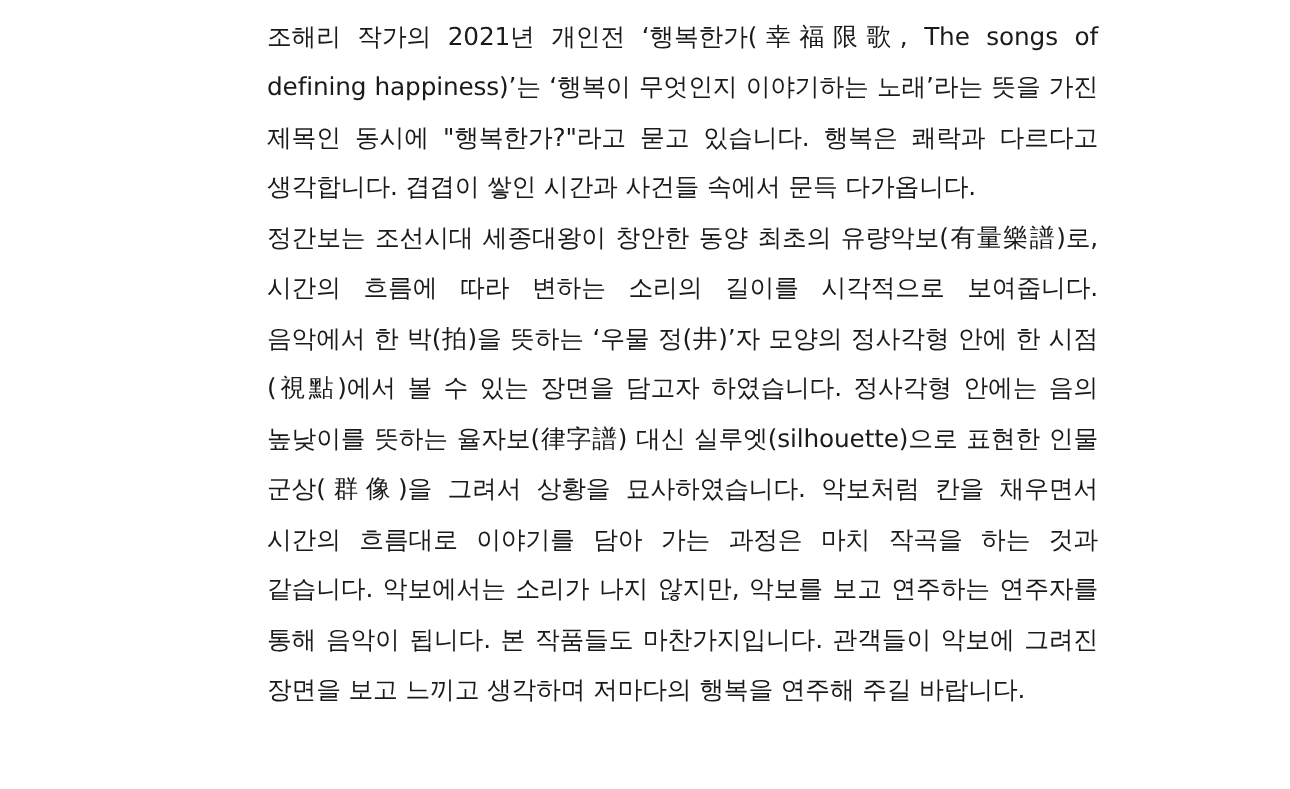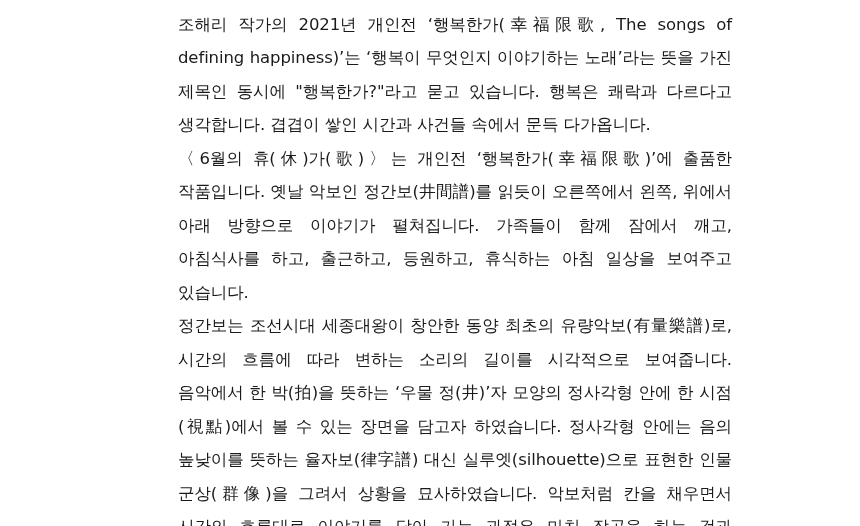--- a/index.html
+++ b/index.html
@@ -31,15 +31,14 @@
   }
   .para:last-child {
     text-align: justify;
   }
 </style>
 </head>
 <body>
 
 <div class="page">
   <p class="para">조해리 작가의 2021년 개인전 ‘행복한가(幸福限歌, The songs of defining happiness)’는 ‘행복이 무엇인지 이야기하는 노래’라는 뜻을 가진 제목인 동시에 "행복한가?"라고 묻고 있습니다. 행복은 쾌락과 다르다고 생각합니다. 겹겹이 쌓인 시간과 사건들 속에서 문득 다가옵니다.</p>
-  <p class="para">〈6월의 휴(休)가(歌)〉는 개인전 ‘행복한가(幸福限歌)’에 출품한 작품입니다. 옛날 악보인 정간보(井間譜)를 읽듯이 오른쪽에서 왼쪽, 위에서 아래 방향으로 이야기가 펼쳐집니다. 가족들이 함께 잠에서 깨고, 아침식사를 하고, 출근하고, 등원하고, 휴식하는 아침 일상을 보여주고 있습니다.</p>
   <p class="para">정간보는 조선시대 세종대왕이 창안한 동양 최초의 유량악보(有量樂譜)로, 시간의 흐름에 따라 변하는 소리의 길이를 시각적으로 보여줍니다. 음악에서 한 박(拍)을 뜻하는 ‘우물 정(井)’자 모양의 정사각형 안에 한 시점(視點)에서 볼 수 있는 장면을 담고자 하였습니다. 정사각형 안에는 음의 높낮이를 뜻하는 율자보(律字譜) 대신 실루엣(silhouette)으로 표현한 인물 군상(群像)을 그려서 상황을 묘사하였습니다. 악보처럼 칸을 채우면서 시간의 흐름대로 이야기를 담아 가는 과정은 마치 작곡을 하는 것과 같습니다. 악보에서는 소리가 나지 않지만, 악보를 보고 연주하는 연주자를 통해 음악이 됩니다. 본 작품들도 마찬가지입니다. 관객들이 악보에 그려진 장면을 보고 느끼고 생각하며 저마다의 행복을 연주해 주길 바랍니다.</p>
 </div>
 
 </body></html>

